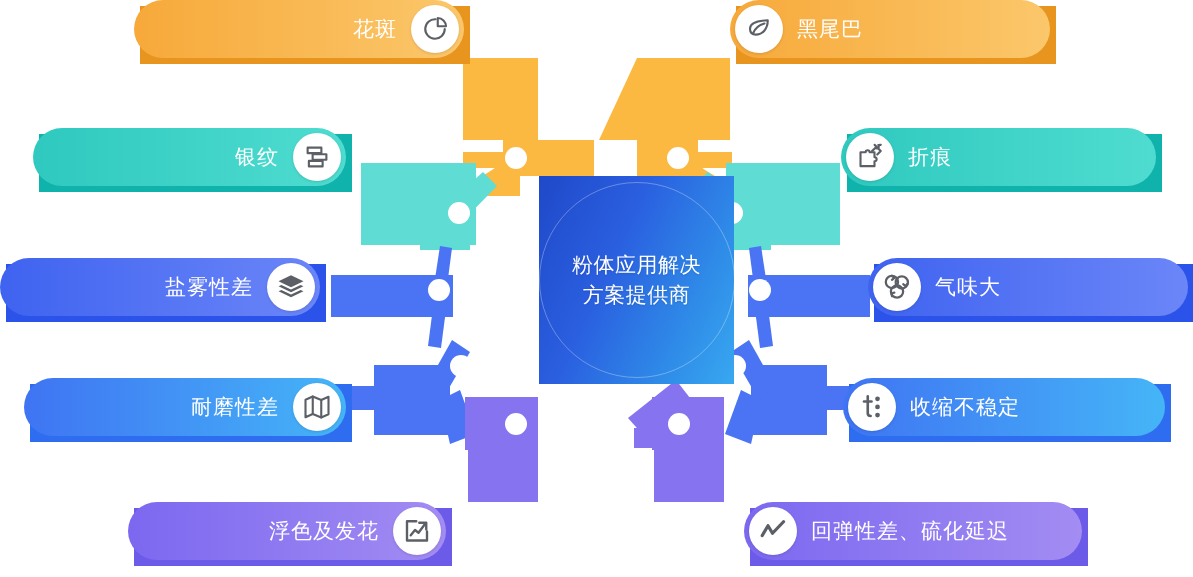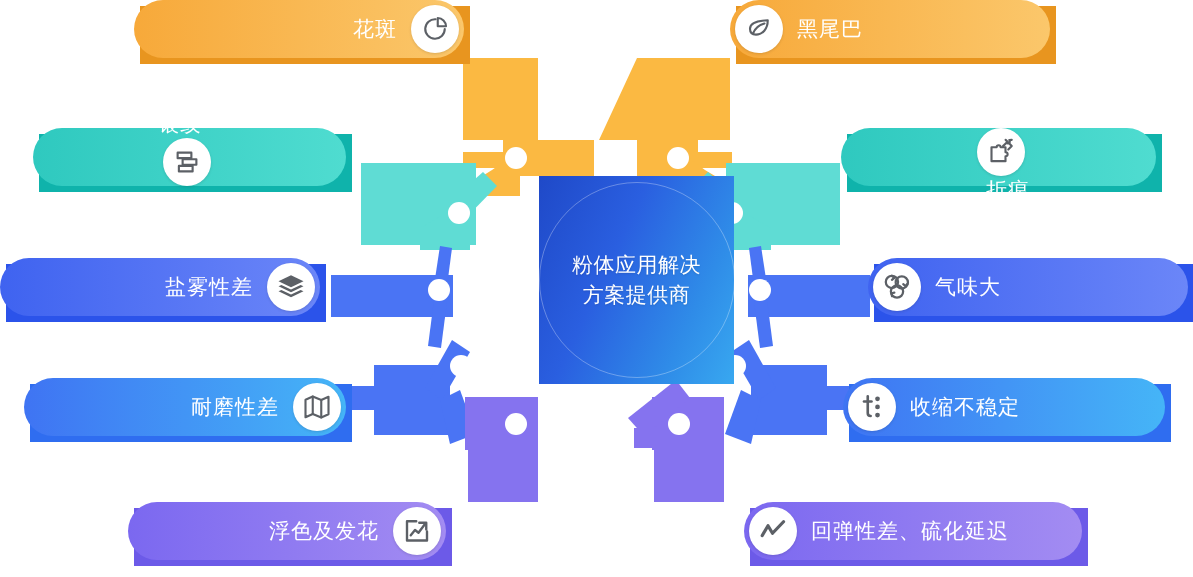--- a/index.html
+++ b/index.html
@@ -79,21 +79,21 @@
   
   .pill.right .body{justify-content:flex-end;padding-right:5px;}
   .pill.right .label{margin-right:14px;}
   
   .pill.left .body{justify-content:flex-start;padding-left:5px;}
   .pill.left .label{margin-left:14px;}
 
   
   .th-orange .body{background:linear-gradient(90deg,#f7a93a 0%,#fbc76b 100%);text-align:center;}
   .th-orange .shadowbar{background:#e8951f;}
-  .th-teal   .body{background:linear-gradient(90deg,#2fc9bf 0%,#4fdcd0 100%);flex-direction:column;}
+  .th-teal   .body{background:linear-gradient(90deg,#2fc9bf 0%,#4fdcd0 100%);}
   .th-teal   .shadowbar{background:#0fb3ab;}
   .th-blue   .body{background:linear-gradient(90deg,#3f63f0 0%,#6b86f8 100%);padding-left:36px;}
   .th-blue   .shadowbar{background:#2b53ea;}
   .th-lblue  .body{background:linear-gradient(90deg,#3f74f3 0%,#45b5f7 100%);}
   .th-lblue  .shadowbar{background:#2f6df0;}
   .th-purple .body{background:linear-gradient(90deg,#7b68f0 0%,#a38cf2 100%);}
   .th-purple .shadowbar{background:#6c5ae8;}
 
   .ic{stroke:#5c6066;stroke-width:1.7;fill:none;stroke-linecap:round;stroke-linejoin:round;}
   .icf{fill:#5c6066;}

